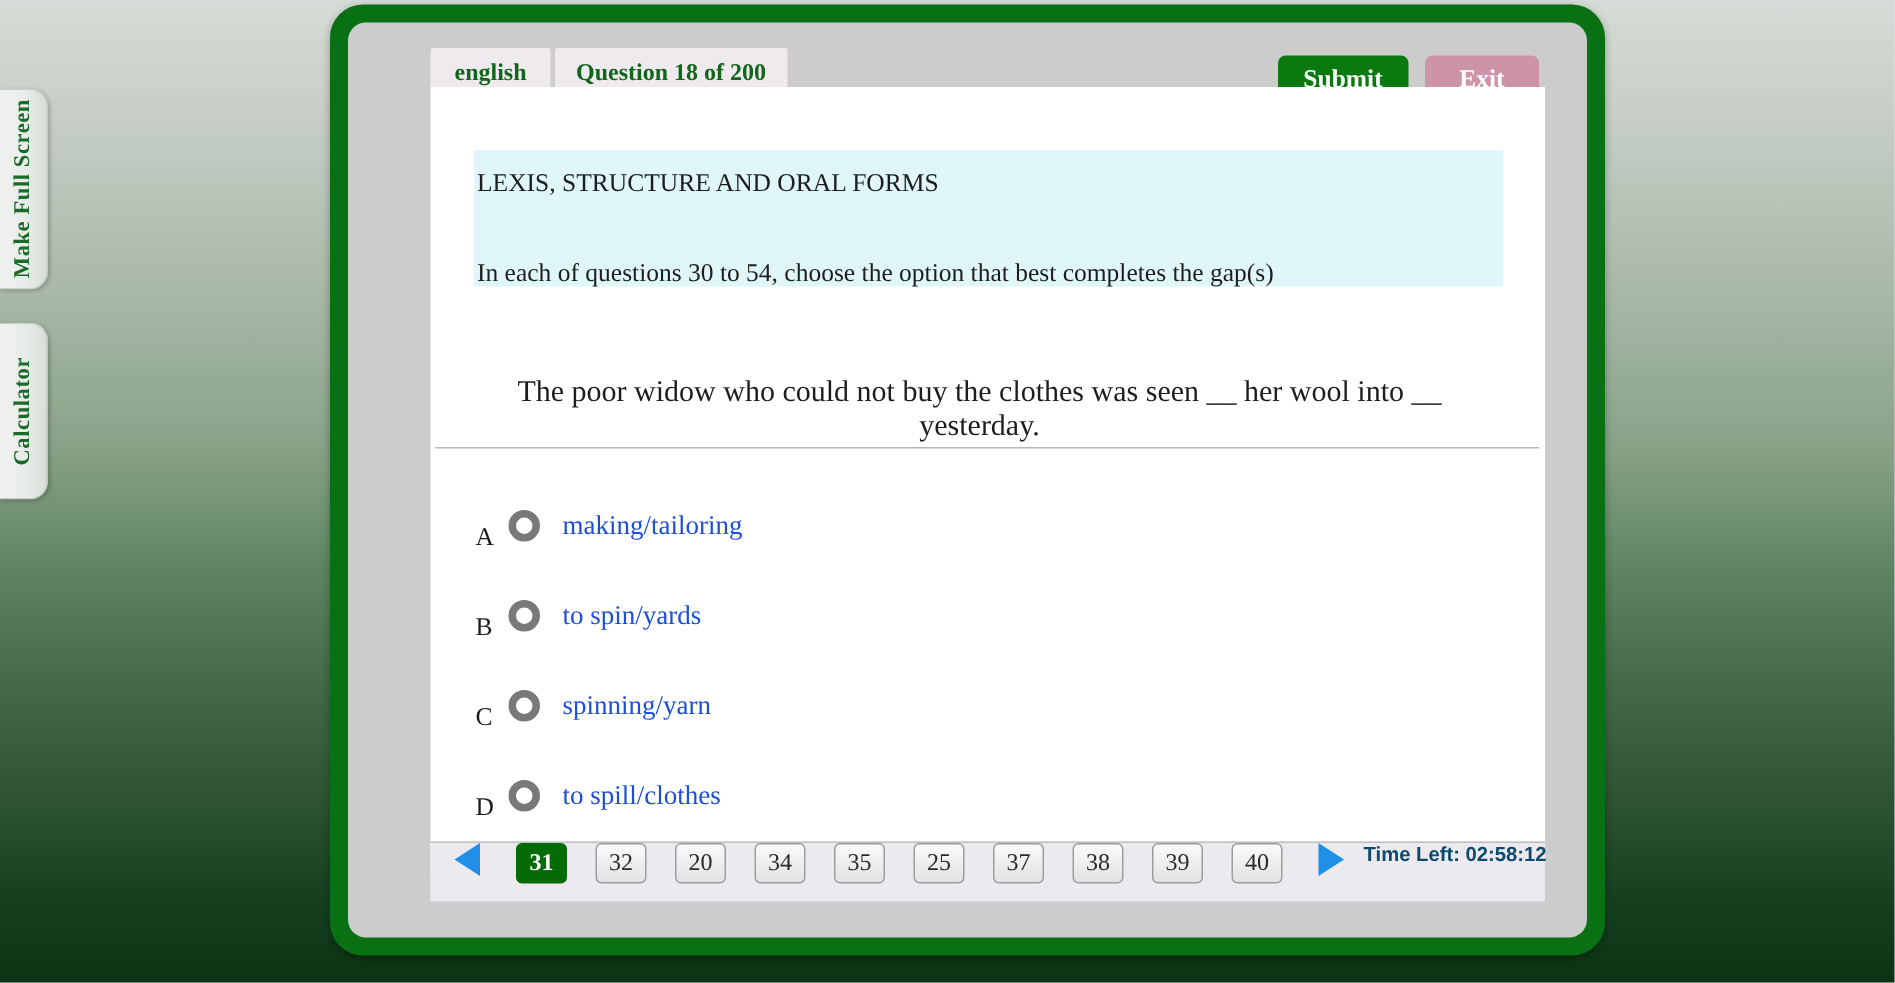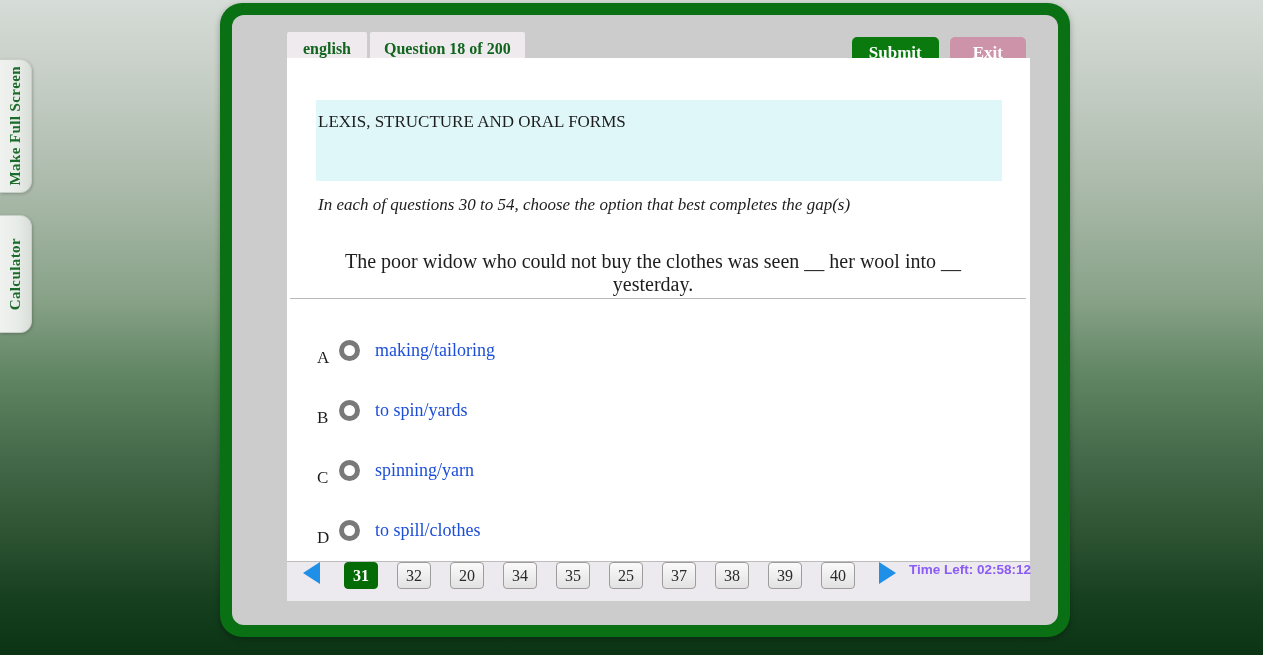--- a/index.html
+++ b/index.html
@@ -137,30 +137,30 @@
     width: 743px;
     height: 527px;
     background: #ffffff;
   }
 
   .instruction-box {
     position: absolute;
     left: 29px;
     top: 42px;
     width: 686px;
-    height: 81px;
+    height: 91px;
     background: #e0f7fa;
     padding: 12px 0 0 2px;
   }
   .instr-line {
     font-size: 17px;
     color: #1d1d1d;
     line-height: 1.2;
   }
-  .instr-line.second { margin-top: 63px; font-style: italic; }
+  .instr-line.second { margin-top: 40px; }
 
   .question-text {
     position: absolute;
     left: 16px;
     top: 192px;
     width: 700px;
     font-size: 20px;
     color: #1d1d1d;
     text-align: center;
   }
@@ -259,21 +259,21 @@
     color: #ffffff;
     font-weight: bold;
     border-color: #046b06;
   }
   .timer {
     margin-left: auto;
     margin-right: 20px;
     font-family: "Liberation Sans", sans-serif;
     font-weight: bold;
     font-size: 13.5px;
-    color: #8b5cf6;
+    color: #0c4a6e;
     white-space: nowrap;
   }
 </style>
 </head>
 <body>
 
 <div class="side-tabs">
   <div class="side-tab" id="tab-fullscreen">
     <span>Make Full Screen</span>
   </div>

